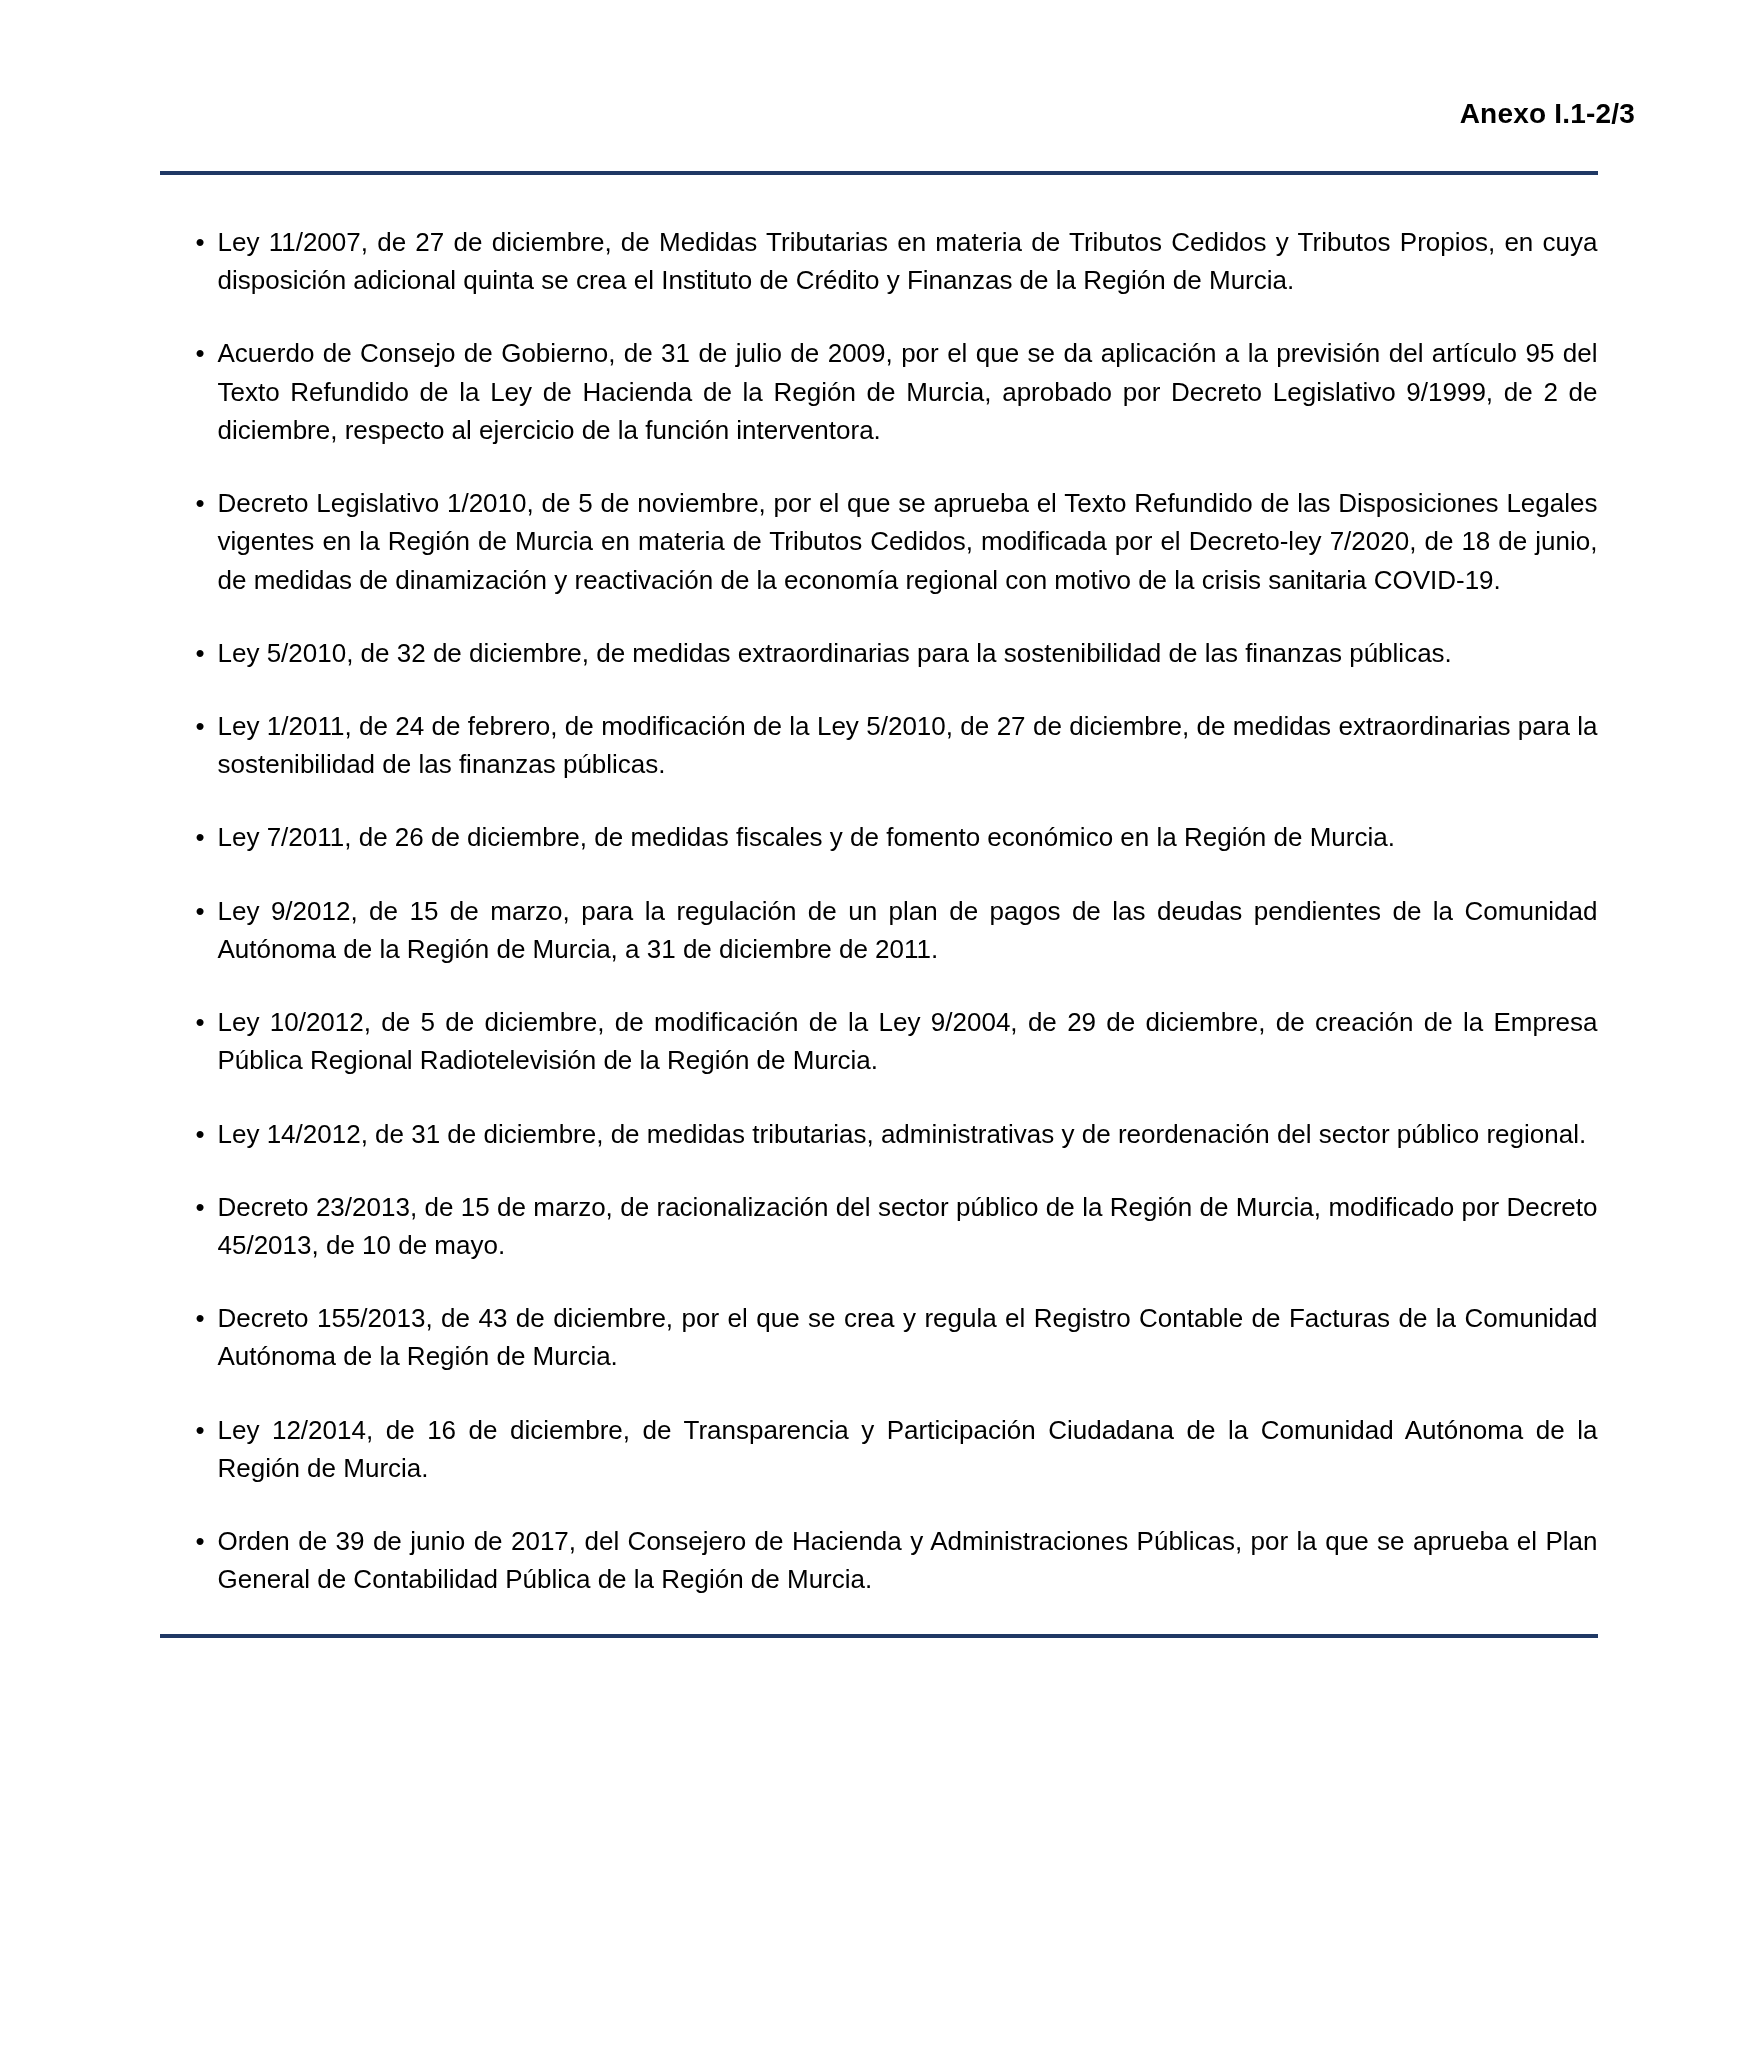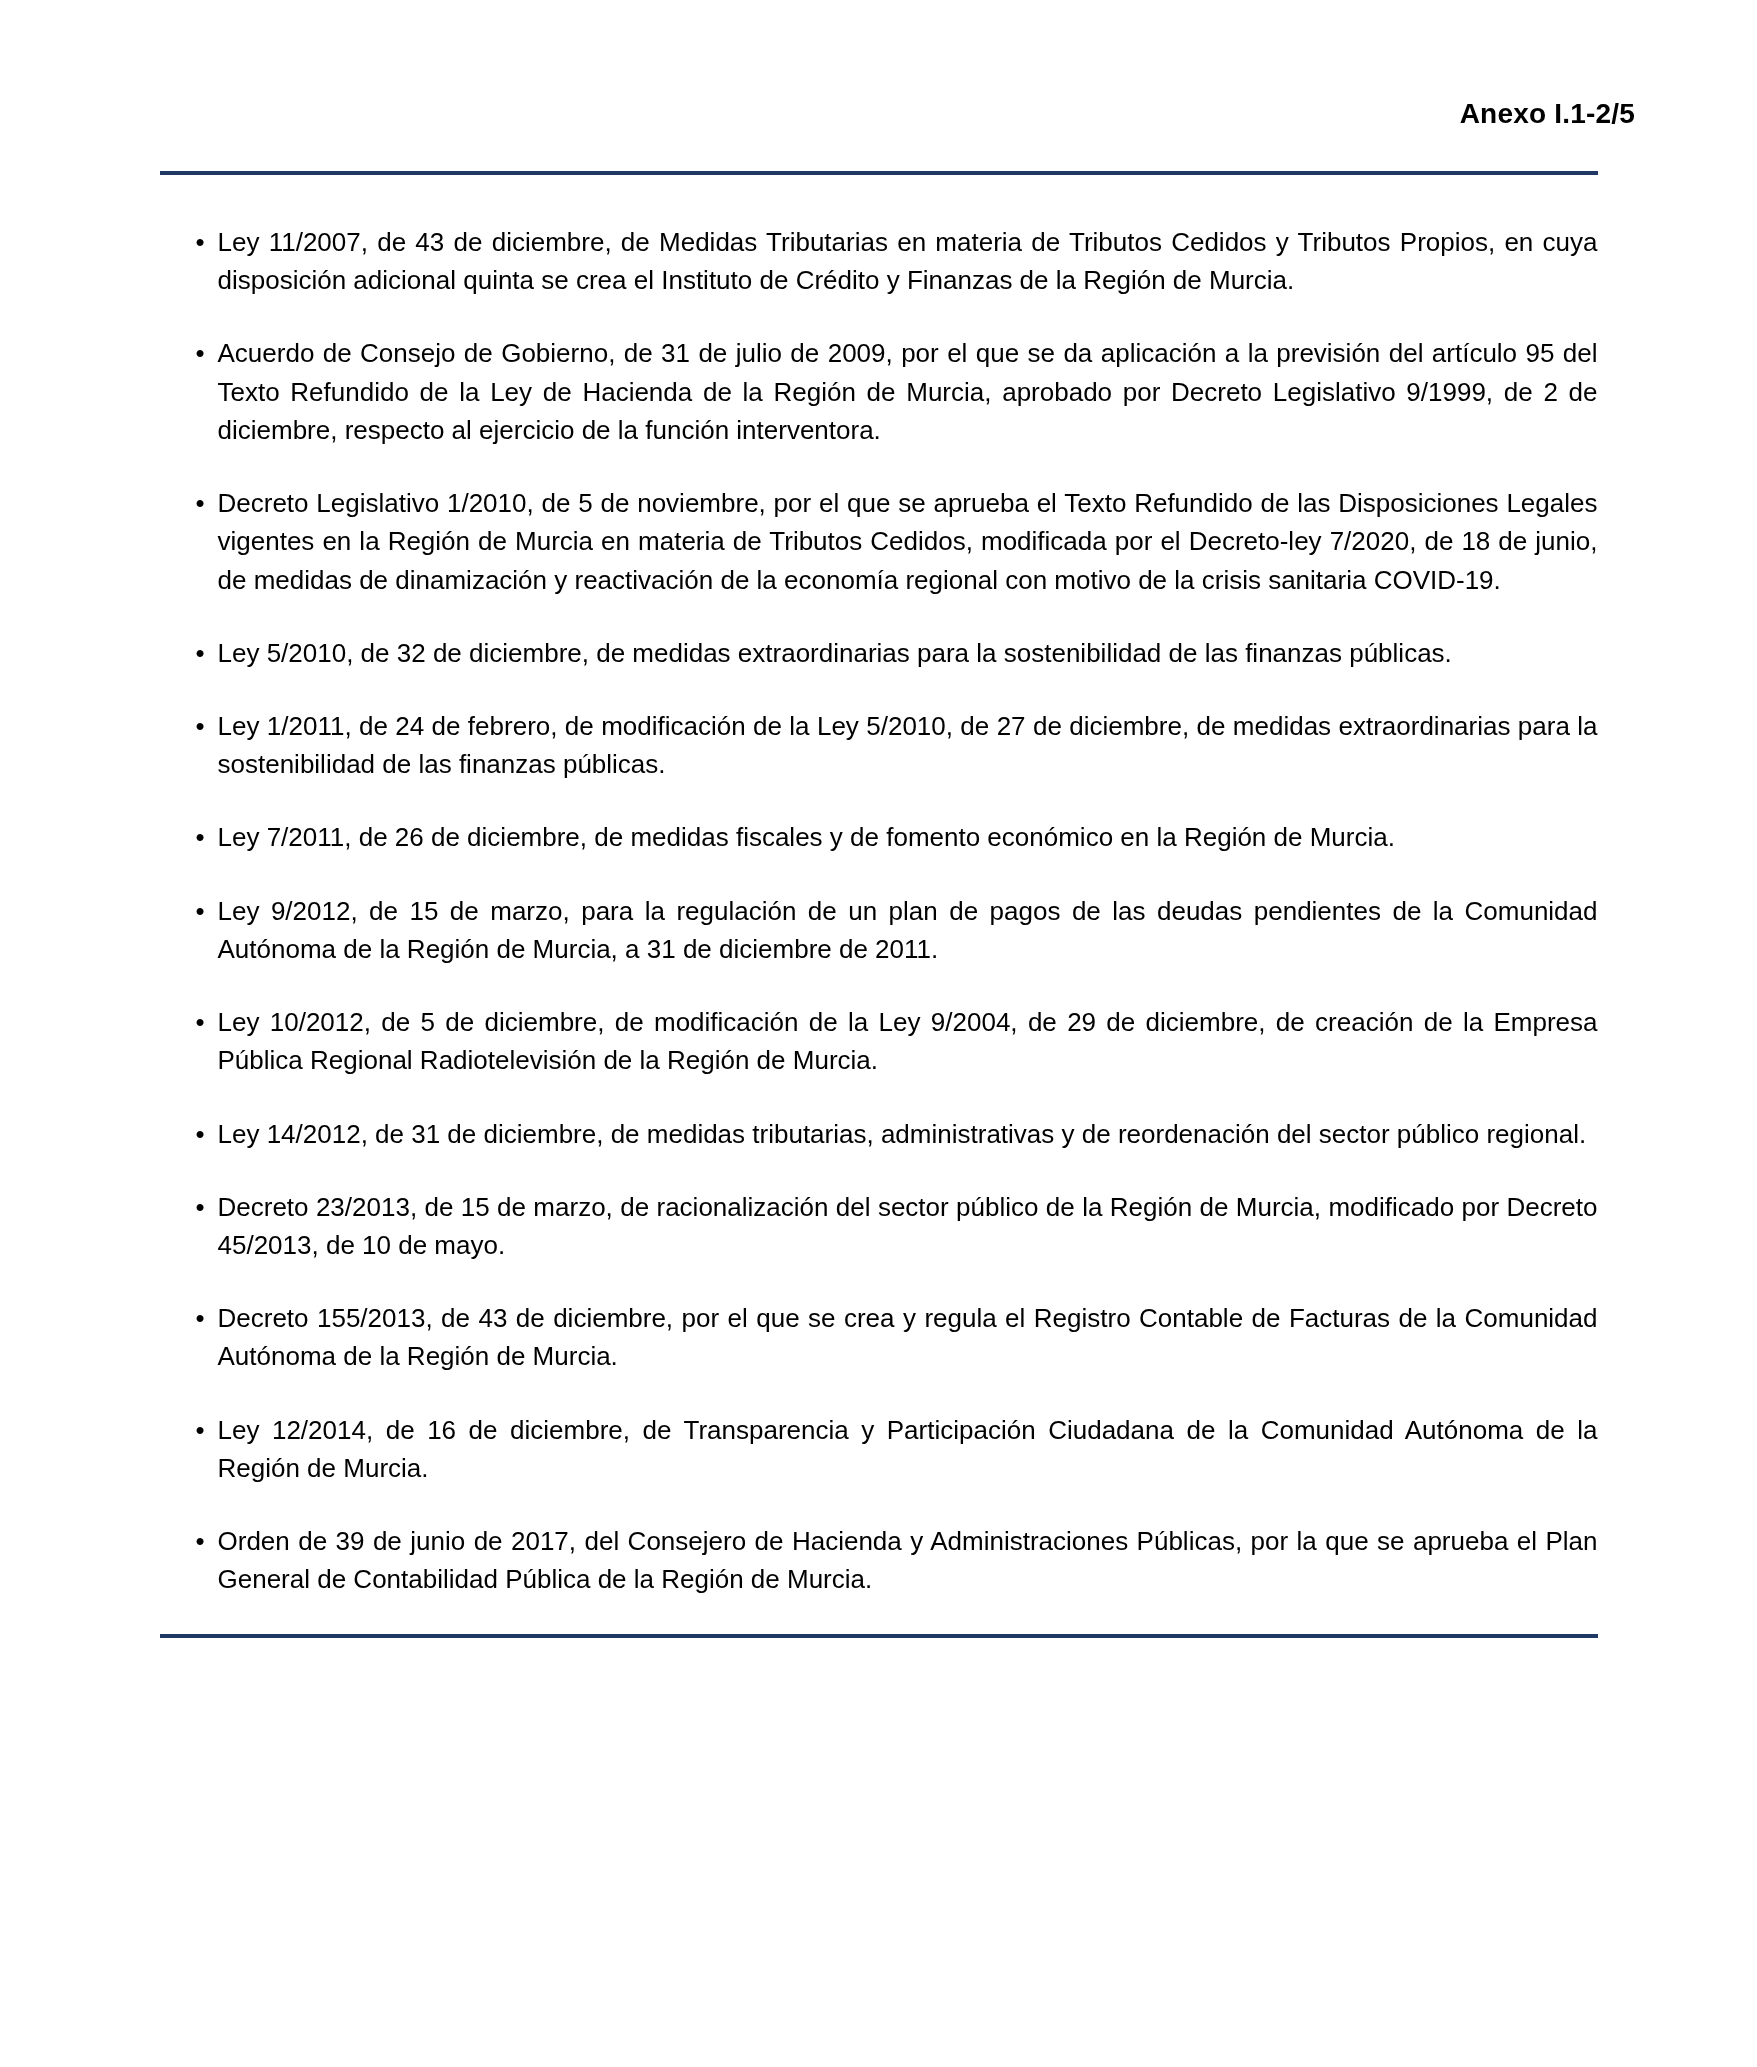--- a/index.html
+++ b/index.html
@@ -78,30 +78,30 @@
     display: block;
   }
   
 </style>
 </head>
 <body>
 
 <div class="page">
 
   <div class="header">
-    <span class="header-title">Anexo I.1-2/5</span>
+    <span class="header-title">Anexo I.1-2/3</span>
   </div>
 
   <div class="rule rule-top"></div>
 
   <div class="content">
     <ul class="bullet-list">
       <li>
         <span class="bullet-marker">•</span>
-        <span class="item-text">Ley 11/2007, de 43 de diciembre, de Medidas Tributarias en materia de Tributos Cedidos y Tributos Propios, en cuya disposición adicional quinta se crea el Instituto de Crédito y Finanzas de la Región de Murcia.</span>
+        <span class="item-text">Ley 11/2007, de 27 de diciembre, de Medidas Tributarias en materia de Tributos Cedidos y Tributos Propios, en cuya disposición adicional quinta se crea el Instituto de Crédito y Finanzas de la Región de Murcia.</span>
       </li>
       <li>
         <span class="bullet-marker">•</span>
         <span class="item-text">Acuerdo de Consejo de Gobierno, de 31 de julio de 2009, por el que se da aplicación a la previsión del artículo 95 del Texto Refundido de la Ley de Hacienda de la Región de Murcia, aprobado por Decreto Legislativo 9/1999, de 2 de diciembre, respecto al ejercicio de la función interventora.</span>
       </li>
       <li>
         <span class="bullet-marker">•</span>
         <span class="item-text">Decreto Legislativo 1/2010, de 5 de noviembre, por el que se aprueba el Texto Refundido de las Disposiciones Legales vigentes en la Región de Murcia en materia de Tributos Cedidos, modificada por el Decreto-ley 7/2020, de 18 de junio, de medidas de dinamización y reactivación de la economía regional con motivo de la crisis sanitaria COVID-19.</span>
       </li>
       <li>

